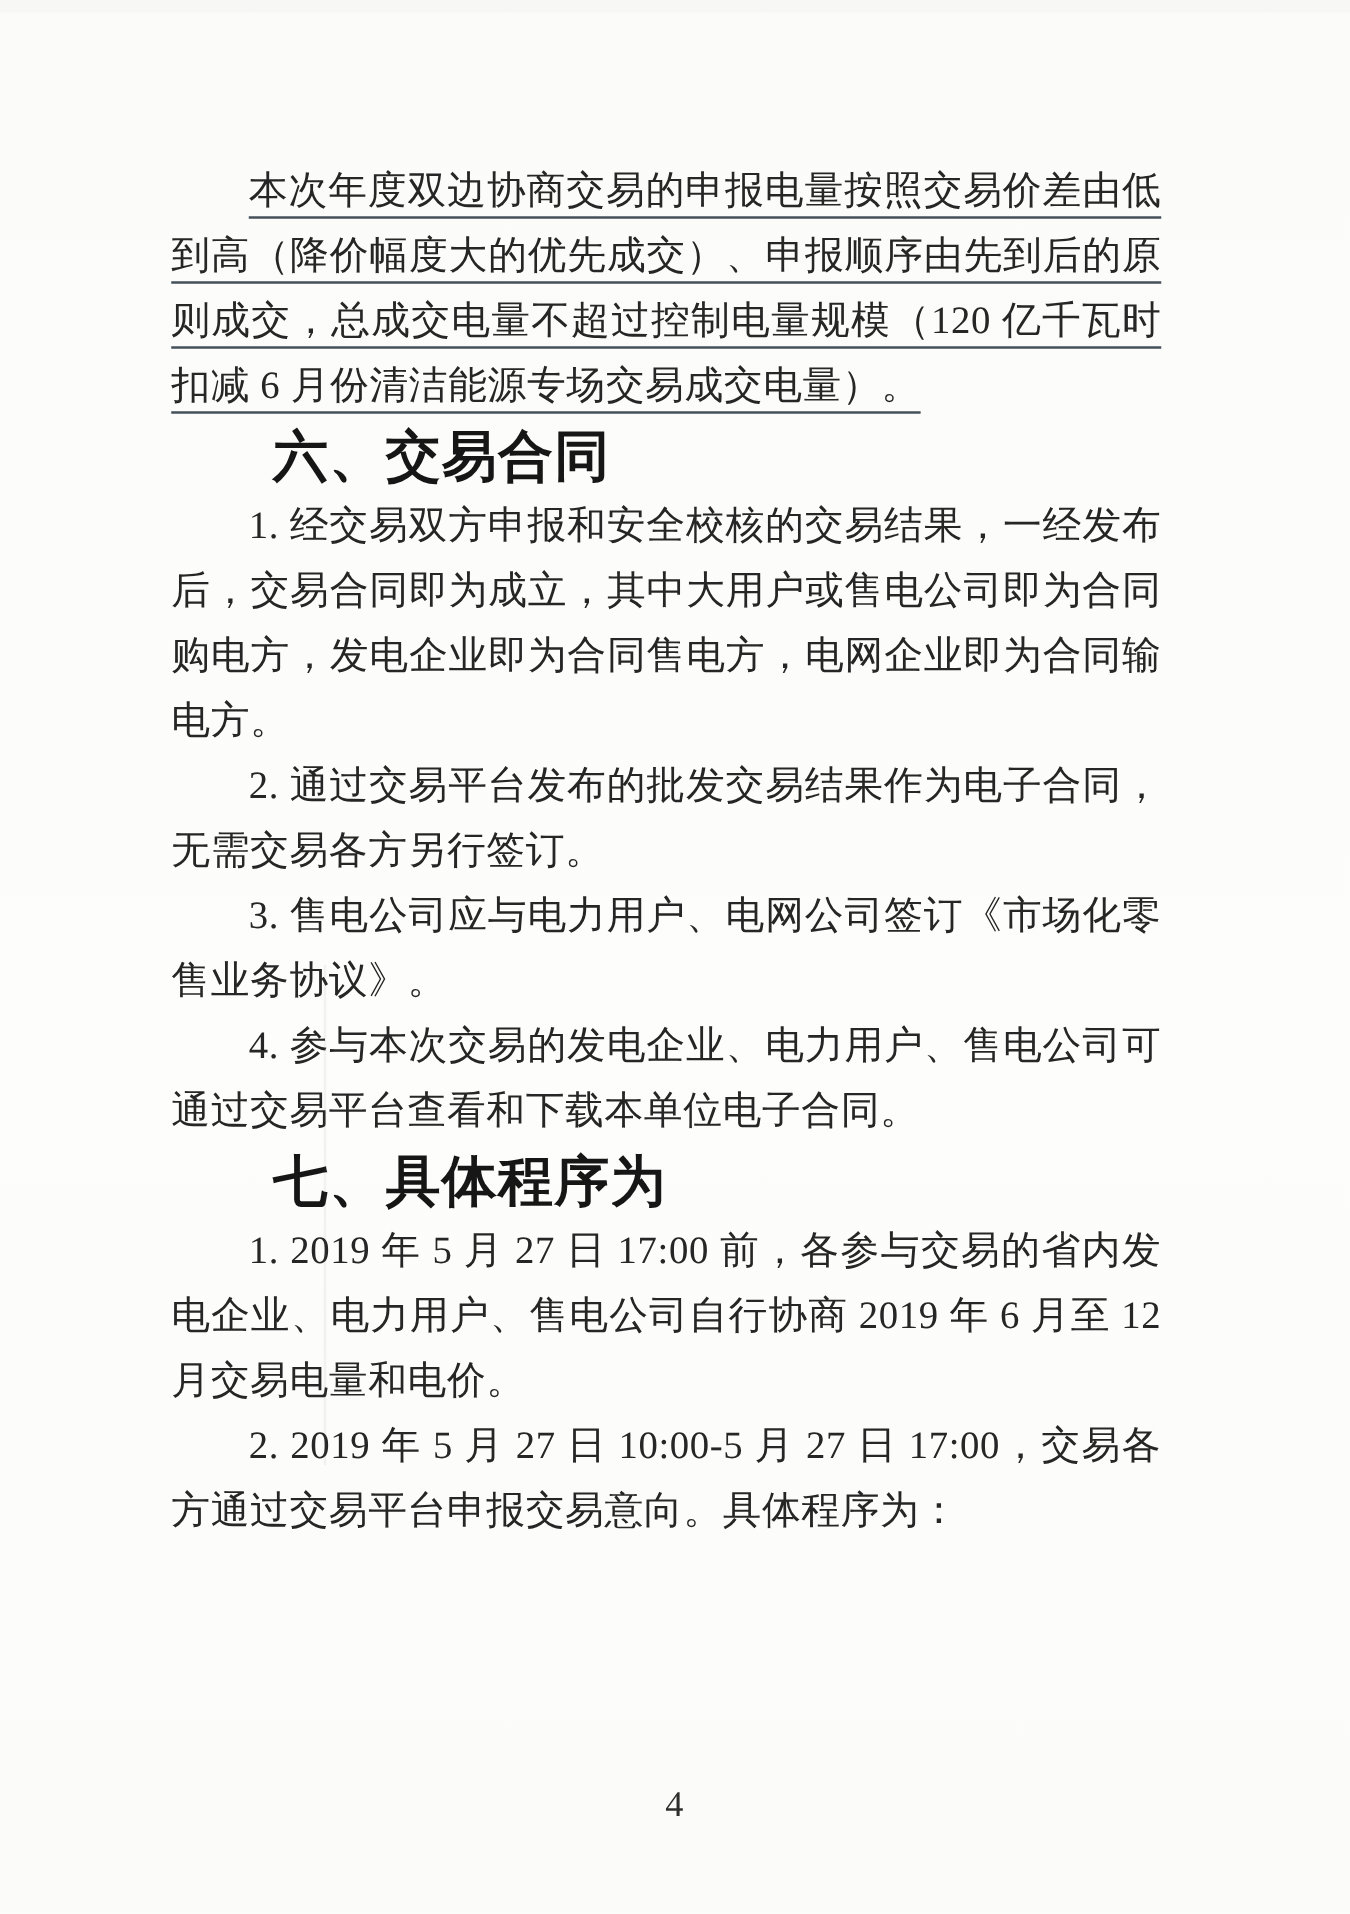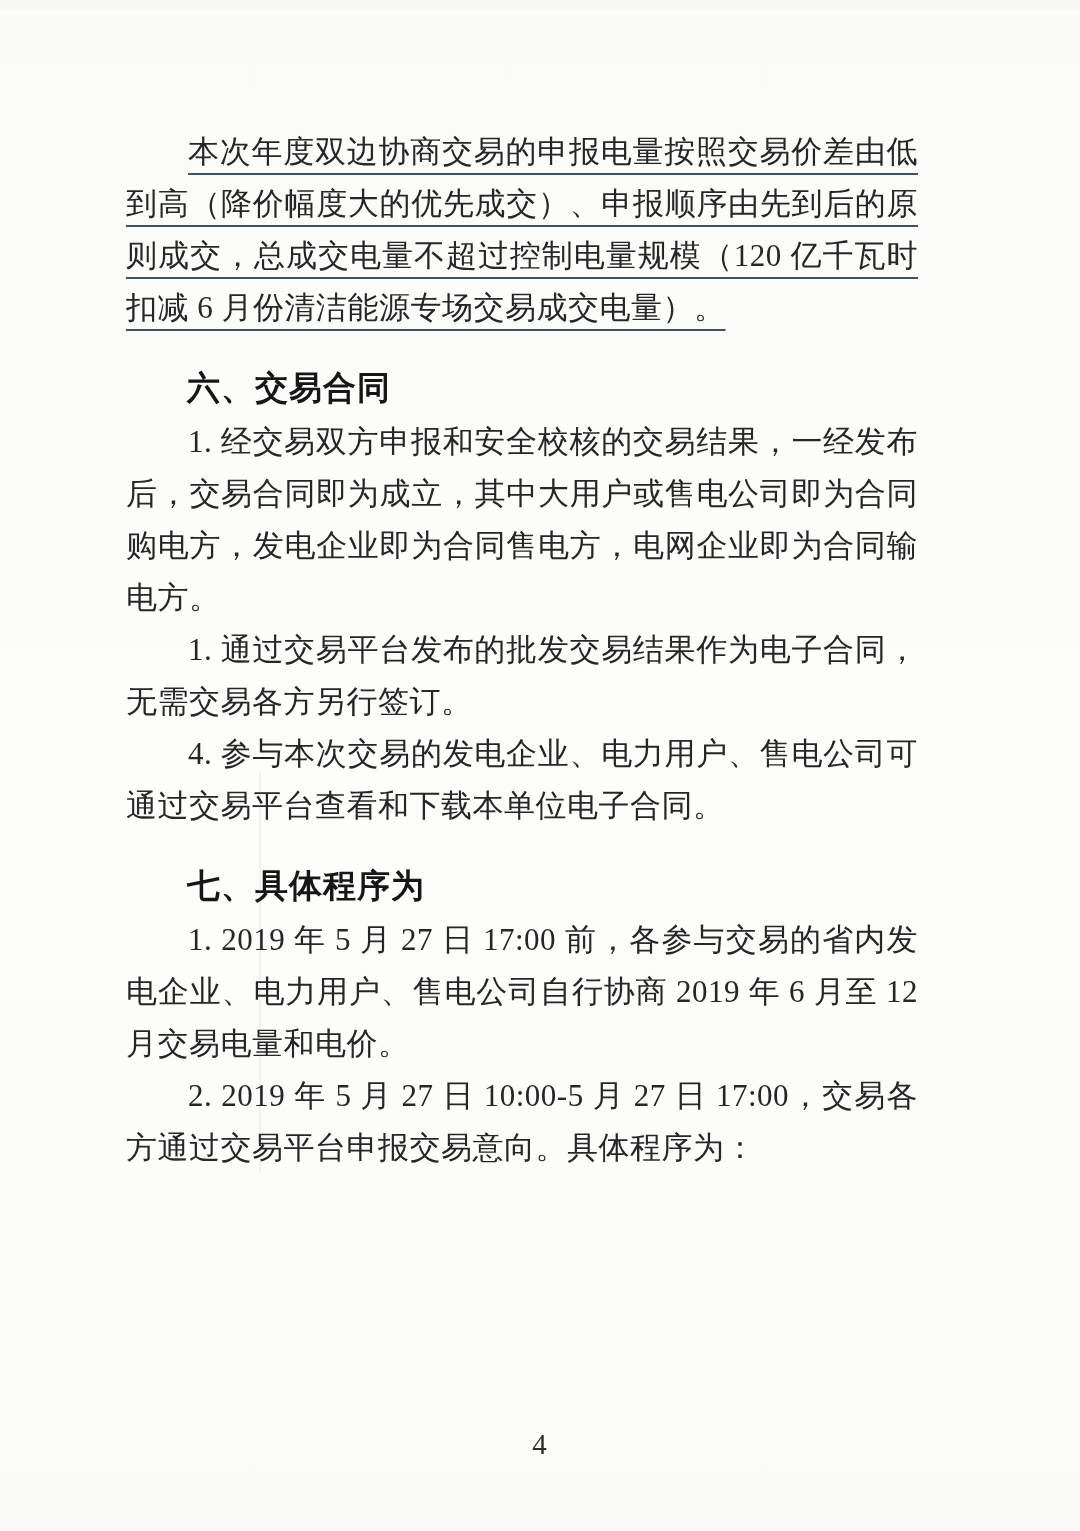--- a/index.html
+++ b/index.html
@@ -10,44 +10,44 @@
     width: 1080px;
     height: 1531px;
     position: relative;
     overflow: hidden;
     background: linear-gradient(180deg, #fbfbf9 0%, #fdfdfc 55%, #fbfbfa 100%);
     font-family: "Liberation Serif", serif;
     color: #262626;
   }
   .page-body {
     position: absolute;
-    left: 126px;
+    left: 137px;
     top: 126px;
     width: 792px;
   }
   .para {
     margin: 0;
     font-size: 31px;
     line-height: 52px;
     text-align: justify;
     text-indent: 2em;
     letter-spacing: 0.5px;
     word-break: break-word;
   }
   .para.underlined {
     text-decoration: underline;
     text-decoration-thickness: 2px;
     text-underline-offset: 11px;
     text-decoration-color: #44505a;
   }
   .section-heading {
-    margin: 28px 0 2px 0;
+    margin: 6px 0 2px 0;
     font-family: "Liberation Sans", sans-serif;
     font-weight: 700;
-    font-size: 33px;
+    font-size: 44px;
     line-height: 52px;
     text-indent: 1.85em;
     letter-spacing: 1px;
     color: #161616;
   }
   .page-number {
     position: absolute;
     left: 0;
     top: 1428px;
     width: 100%;
@@ -82,22 +82,23 @@
 <div class="scan-shade-top"></div>
 
 <div class="page-body">
 
   <p class="para underlined">本次年度双边协商交易的申报电量按照交易价差由低到高（降价幅度大的优先成交）、申报顺序由先到后的原则成交，总成交电量不超过控制电量规模（120 亿千瓦时扣减 6 月份清洁能源专场交易成交电量）。</p>
 
   <h2 class="section-heading">六、交易合同</h2>
 
   <p class="para">1. 经交易双方申报和安全校核的交易结果，一经发布后，交易合同即为成立，其中大用户或售电公司即为合同购电方，发电企业即为合同售电方，电网企业即为合同输电方。</p>
 
-  <p class="para">1. 通过交易平台发布的批发交易结果作为电子合同，无需交易各方另行签订。</p>
+  <p class="para">2. 通过交易平台发布的批发交易结果作为电子合同，无需交易各方另行签订。</p>
 
+  <p class="para">3. 售电公司应与电力用户、电网公司签订《市场化零售业务协议》。</p>
 
   <p class="para">4. 参与本次交易的发电企业、电力用户、售电公司可通过交易平台查看和下载本单位电子合同。</p>
 
   <h2 class="section-heading">七、具体程序为</h2>
 
 
   <p class="para">1. 2019 年 5 月 27 日 17:00 前，各参与交易的省内发电企业、电力用户、售电公司自行协商 2019 年 6 月至 12 月交易电量和电价。</p>
 
   <p class="para">2. 2019 年 5 月 27 日 10:00-5 月 27 日 17:00，交易各方通过交易平台申报交易意向。具体程序为：</p>
 

